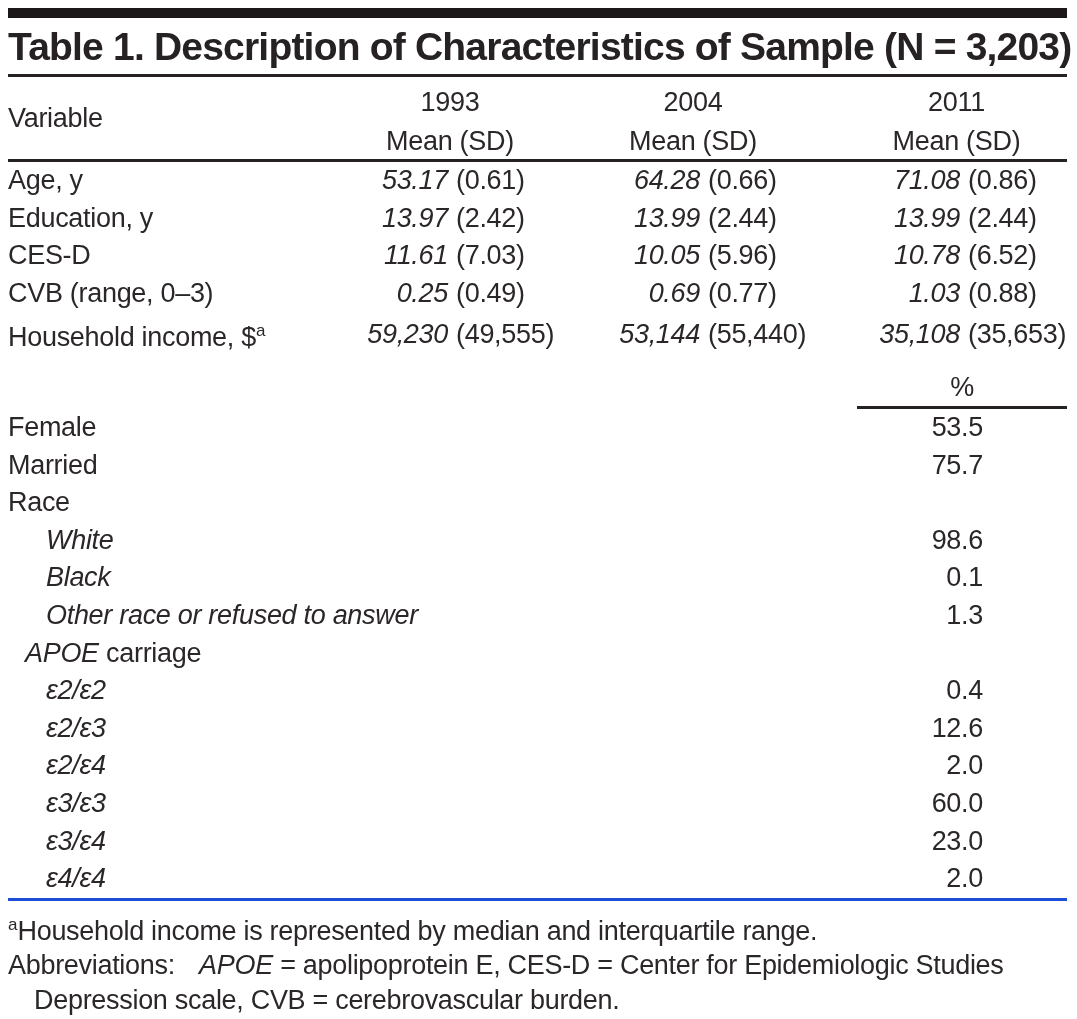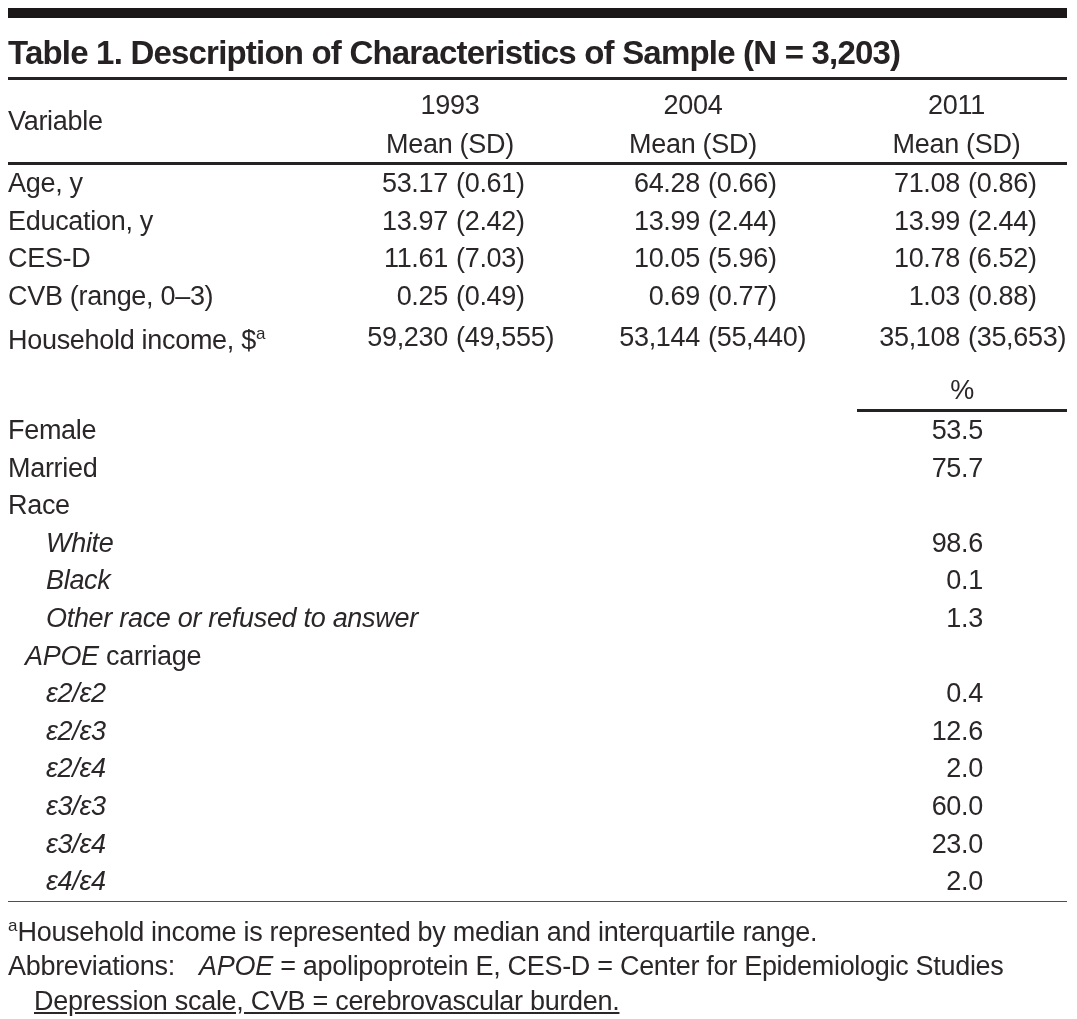--- a/index.html
+++ b/index.html
@@ -17,71 +17,71 @@
   }
   .page {
     padding: 0 10px 0 8px;
   }
   .top-bar {
     margin-top: 8px;
     height: 10px;
     background: #1c1819;
   }
   .title {
-    font-size: 33px;
+    font-size: 39px;
     font-weight: bold;
     letter-spacing: -0.8px;
     color: #262223;
-    padding: 16px 0 5px 0;
+    padding: 7px 0 5px 0;
     border-bottom: 3.5px solid #262223;
     white-space: nowrap;
   }
   table.tbl {
     border-collapse: collapse;
     table-layout: fixed;
     width: 1059px;
-    border-bottom: 1px solid #1d4ed8;
+    border-bottom: 3px solid #1d4ed8;
   }
   .tbl th, .tbl td {
     padding: 0;
     font-weight: normal;
     font-size: 27px;
     line-height: 37.6px;
     white-space: nowrap;
     vertical-align: middle;
   }
   thead th { vertical-align: bottom; border-bottom: 3px solid #262223; }
   thead .hdr-line { line-height: 35px; text-align: center; }
   thead .hdr-pad { padding-top: 8px; padding-bottom: 4px; }
   thead th.h2 .hdr-line { padding-left: 16px; }
   thead th.h3 .hdr-line { padding-left: 36px; }
   th.var-h { text-align: left; }
   th.var-h .hdr-line { text-align: left; }
   td.lbl { text-align: left; }
   td.ind { padding-left: 38px; font-style: italic; }
-  td.m { text-align: right; }
+  td.m { text-align: right; font-style: italic; }
   td.s { text-align: left; padding-left: 8px; }
   tr.pct-hdr th { height: 52px; vertical-align: bottom; border-bottom: none; }
   .pct-rule {
     margin-left: 47px;
     border-bottom: 3px solid #262223;
     text-align: center;
     line-height: 36px;
     padding-bottom: 1px;
   }
   td.pct-val { text-align: right; padding-right: 84px; margin-top: 40px; }
   i { font-style: italic; margin-left: 17px; }
   sup { font-size: 17px; letter-spacing: 0; }
   .footnotes {
     padding-top: 7px;
     font-size: 27px;
     line-height: 34.5px;
     padding-bottom: 5px;
   }
-  .fn-line2 { padding-left: 26px; text-decoration: underline; }
+  .fn-line2 { padding-left: 26px; }
   .bottom-rule {
     border-bottom: 3.5px solid #262223;
   }
 </style>
 </head>
 <body>
 
 <div class="page">
 
   <div class="top-bar"></div>

